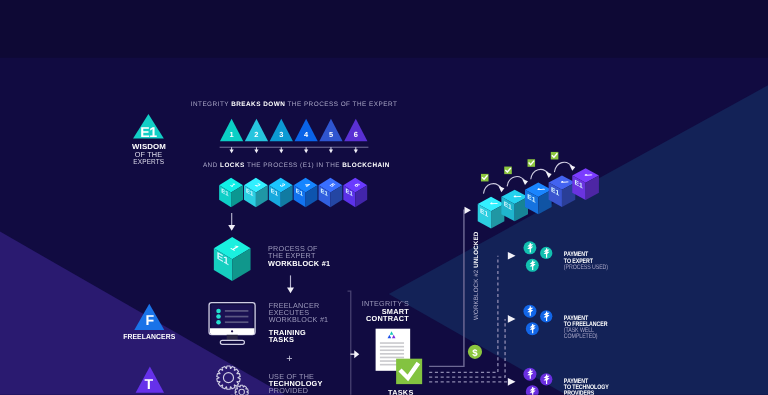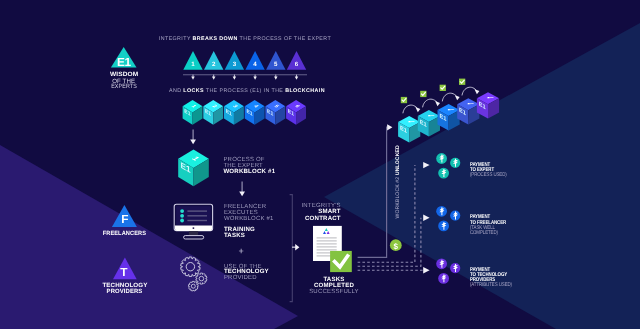--- a/index.html
+++ b/index.html
@@ -1,17 +1,17 @@
 <!DOCTYPE html>
 <html><head>
 <meta charset="utf-8">
 <style>
   html,body{margin:0;padding:0;background:#0e0935;}
   body{width:640px;height:329px;overflow:hidden;font-family:"Liberation Sans",sans-serif;}
-  #stage{position:relative;width:640px;height:243px;}
+  #stage{position:relative;width:640px;height:243px;margin-top:48px;}
   svg{display:block;}
   text{font-family:"Liberation Sans",sans-serif;-webkit-font-smoothing:antialiased;}
   svg{shape-rendering:geometricPrecision;text-rendering:geometricPrecision;}
   .hl{font-size:5.32px;letter-spacing:0.4px;}
   .hl-light{fill:#a9a6c6;font-weight:400;}
   .hl-bold{fill:#ffffff;font-weight:700;}
   .badge-ltr{fill:#ffffff;font-size:11.8px;font-weight:700;letter-spacing:-0.3px;}
   .act-bold{fill:#ffffff;font-size:6.1px;font-weight:700;letter-spacing:0.1px;}
   .act-reg{fill:#dedcec;font-size:6.1px;font-weight:400;letter-spacing:0.1px;}
   .stepnum{fill:#ffffff;font-size:6.2px;font-weight:700;}

